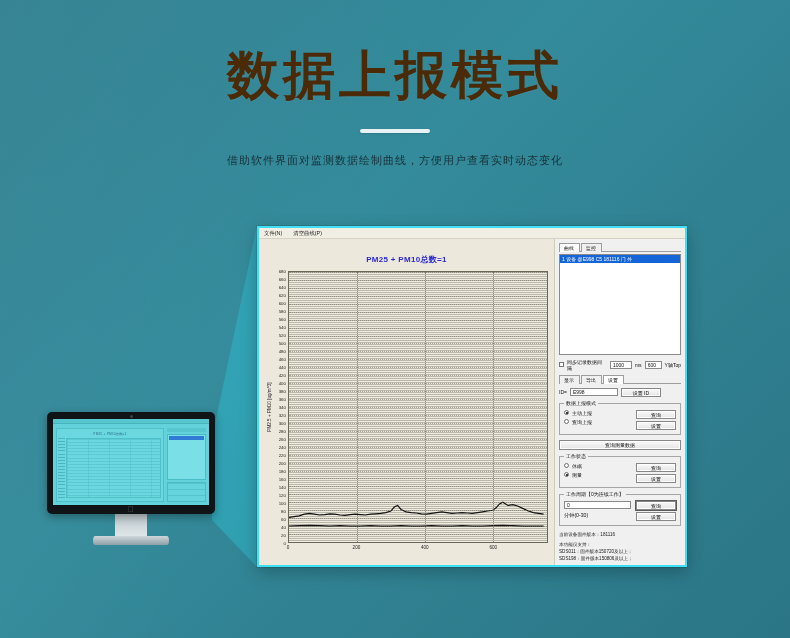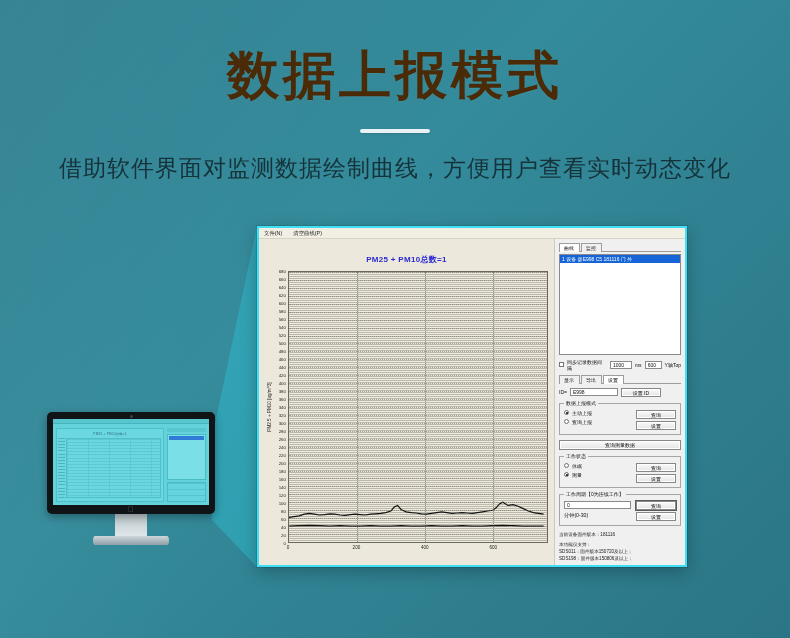--- a/index.html
+++ b/index.html
@@ -25,21 +25,21 @@
     font-size: 52px; font-weight: bold; letter-spacing: 4px;
     color: #4a2a07; line-height: 1.15;
     text-shadow: 0 1px 0 rgba(255,255,255,0.05);
   }
   .divider {
     margin: 23px auto 0; width: 70px; height: 4px;
     background: #e8f2f4; border-radius: 2px;
     box-shadow: 0 1px 2px rgba(0,0,0,0.12);
   }
   .subtitle {
-    margin-top: 20px; font-size: 23px; color: #15323a; letter-spacing: 1px;
+    margin-top: 20px; font-size: 11px; color: #15323a; letter-spacing: 1px;
   }
 
   
   .monitor { position: absolute; left: 47px; top: 412px; width: 168px; height: 110px; }
   .monitor-bezel {
     position: absolute; left: 0; top: 0; width: 168px; height: 102px;
     background: #111417; border-radius: 5px;
     box-shadow: 0 3px 9px rgba(0,0,0,0.32);
     padding: 7px 6px 9px 6px;
   }

